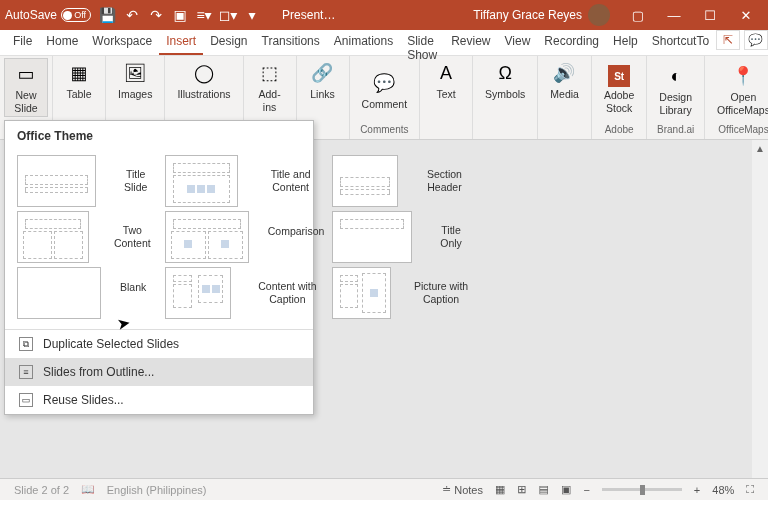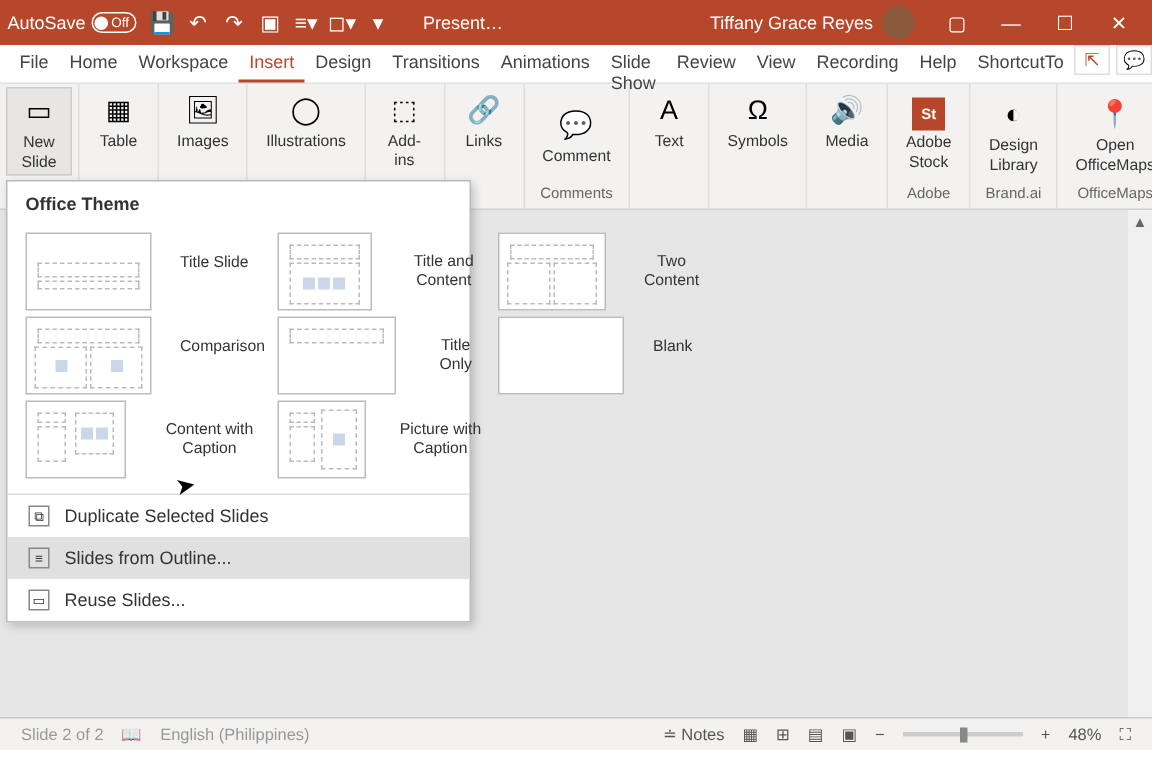--- a/index.html
+++ b/index.html
@@ -226,20 +226,27 @@
           <div class="th-body">
             <div class="cp"></div>
             <div class="cp"></div>
             <div class="cp"></div>
           </div>
         </div>
         <div class="lt-name">Title and Content</div>
       </div>
     <div class="layout-item">
         <div class="thumb">
+          <div class="th-title" style="margin-top:16px"></div>
+          <div class="th-title" style="height:6px"></div>
+        </div>
+        <div class="lt-name">Section Header</div>
+      </div>
+    <div class="layout-item">
+        <div class="thumb">
           <div class="th-title"></div>
           <div class="th-half">
             <div></div>
             <div></div>
           </div>
         </div>
         <div class="lt-name">Two Content</div>
       </div>
     <div class="layout-item">
         <div class="thumb">

